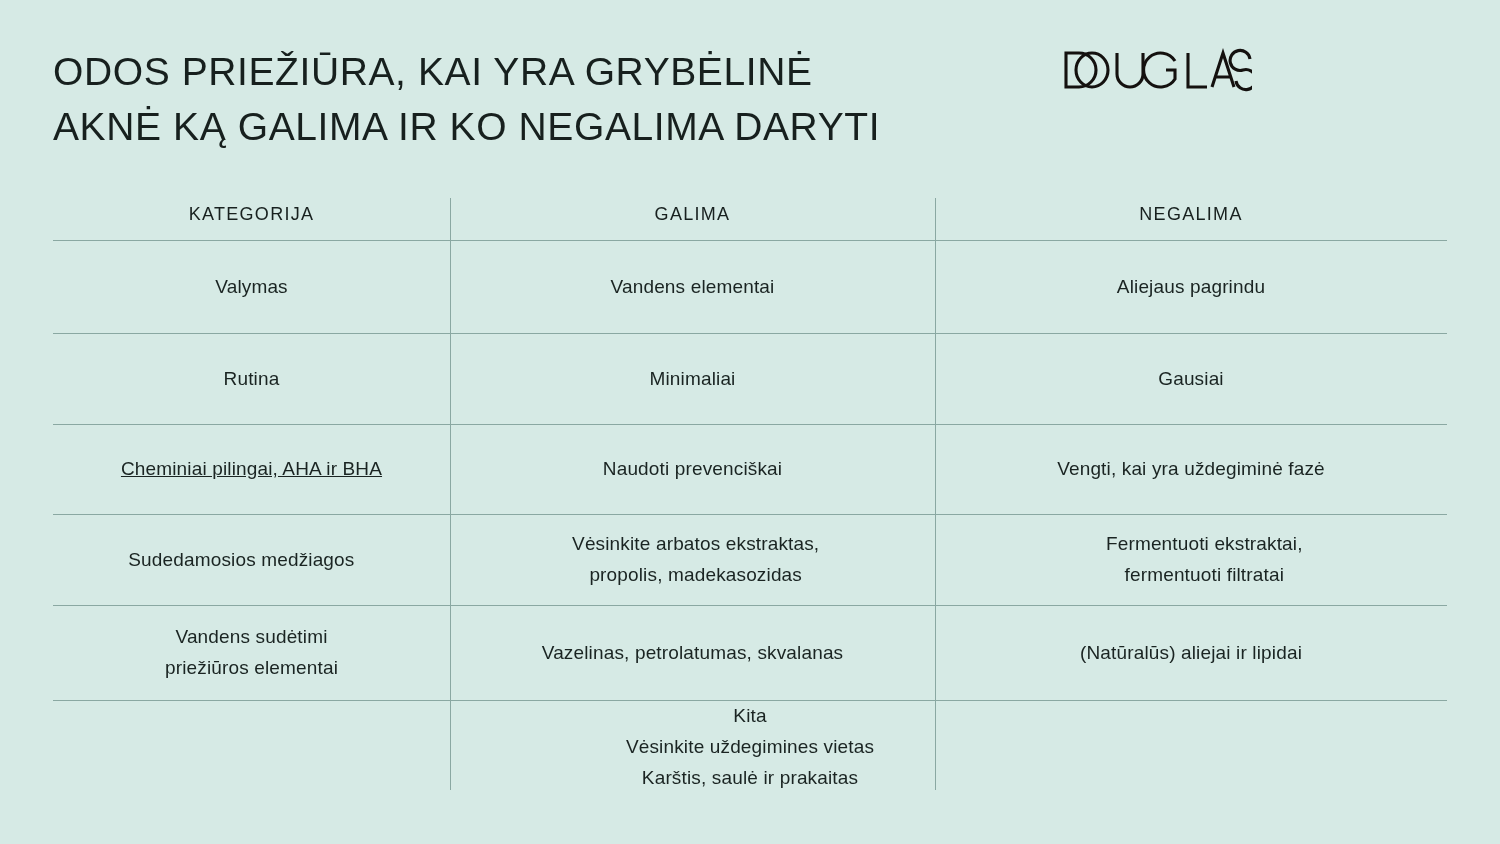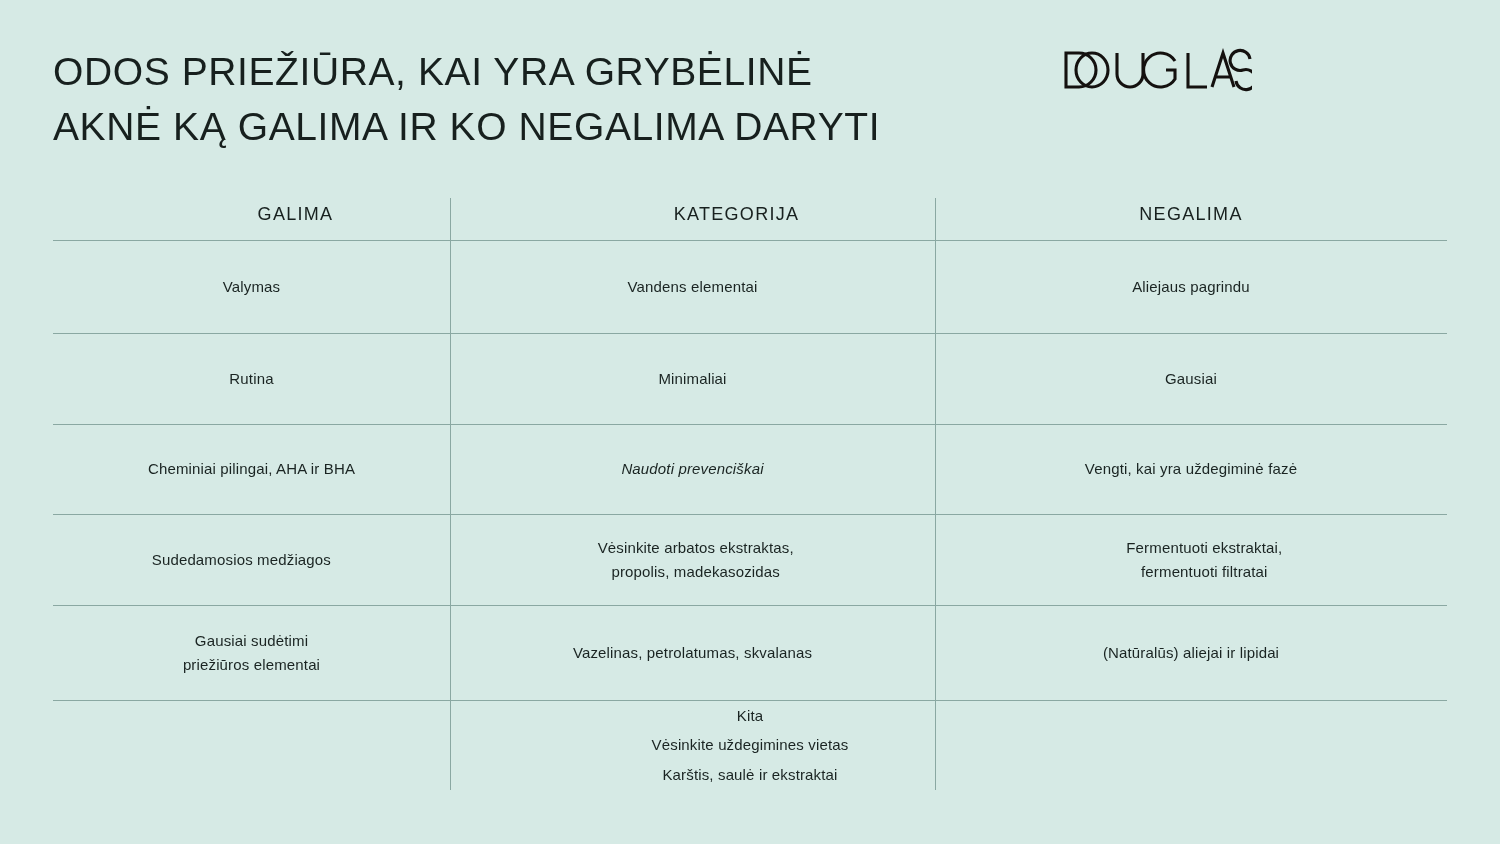--- a/index.html
+++ b/index.html
@@ -98,21 +98,21 @@
   .cell.c2 { width: 485px; }
   .cell.c3 { width: 512px; }
 
   .head-row .cell {
     font-size: 18px;
     letter-spacing: 1.3px;
     color: #18211f;
   }
 
   .body-row .cell {
-    font-size: 15px;
+    font-size: 19px;
     letter-spacing: 0.15px;
     color: #1a2422;
   }
 </style>
 </head>
 <body>
 
 <div class="header">
   <div class="title">ODOS PRIEŽIŪRA, KAI YRA GRYBĖLINĖ
 AKNĖ KĄ GALIMA IR KO NEGALIMA DARYTI</div>
@@ -138,63 +138,63 @@
     </svg>
   </div>
 </div>
 
 <div class="table">
 
   <div class="vrule v1"></div>
   <div class="vrule v2"></div>
 
   <div class="row head-row" style="top:0px;height:50px;">
+    <div class="cell c1" style="height:50px;">KATEGORIJA</div>
     <div class="cell c2" style="height:50px;">GALIMA</div>
-    <div class="cell c1" style="height:50px;">KATEGORIJA</div>
     <div class="cell c3" style="height:50px;">NEGALIMA</div>
   </div>
   <div class="hrule" style="top:50px;"></div>
 
   <div class="row body-row" style="top:51px;height:92px;">
     <div class="cell c1" style="height:92px;">Valymas</div>
     <div class="cell c2" style="height:92px;">Vandens elementai</div>
     <div class="cell c3" style="height:92px;">Aliejaus pagrindu</div>
   </div>
   <div class="hrule" style="top:143px;"></div>
 
   <div class="row body-row" style="top:144px;height:90px;">
     <div class="cell c1" style="height:90px;">Rutina</div>
     <div class="cell c2" style="height:90px;">Minimaliai</div>
     <div class="cell c3" style="height:90px;">Gausiai</div>
   </div>
   <div class="hrule" style="top:234px;"></div>
 
   <div class="row body-row" style="top:235px;height:89px;">
-    <div class="cell c1" style="height:89px;">Cheminiai pilingai, AHA ir BHA</div>
-    <div class="cell c2" style="height:89px;font-style:italic;">Naudoti prevenciškai</div>
+    <div class="cell c1" style="height:89px;text-decoration:underline;">Cheminiai pilingai, AHA ir BHA</div>
+    <div class="cell c2" style="height:89px;">Naudoti prevenciškai</div>
     <div class="cell c3" style="height:89px;">Vengti, kai yra uždegiminė fazė</div>
   </div>
   <div class="hrule" style="top:324px;"></div>
 
   <div class="row body-row" style="top:325px;height:90px;gap:36px;">
     <div class="cell c1" style="height:90px;">Sudedamosios medžiagos</div>
     <div class="cell c2" style="height:90px;">Vėsinkite arbatos ekstraktas,
 propolis, madekasozidas</div>
     <div class="cell c3" style="height:90px;">Fermentuoti ekstraktai,
 fermentuoti filtratai</div>
   </div>
   <div class="hrule" style="top:415px;"></div>
 
   <div class="row body-row" style="top:416px;height:94px;">
-    <div class="cell c1" style="height:94px;">Gausiai sudėtimi
+    <div class="cell c1" style="height:94px;">Vandens sudėtimi
 priežiūros elementai</div>
     <div class="cell c2" style="height:94px;">Vazelinas, petrolatumas, skvalanas</div>
     <div class="cell c3" style="height:94px;">(Natūralūs) aliejai ir lipidai</div>
   </div>
   <div class="hrule" style="top:510px;"></div>
 
   <div class="row body-row" style="top:511px;height:89px;flex-direction:column;">
     <div class="cell c1" style="height:89px;">Kita</div>
     <div class="cell c2" style="height:89px;">Vėsinkite uždegimines vietas</div>
-    <div class="cell c3" style="height:89px;">Karštis, saulė ir ekstraktai</div>
+    <div class="cell c3" style="height:89px;">Karštis, saulė ir prakaitas</div>
   </div>
 
 </div>
 
 </body></html>

